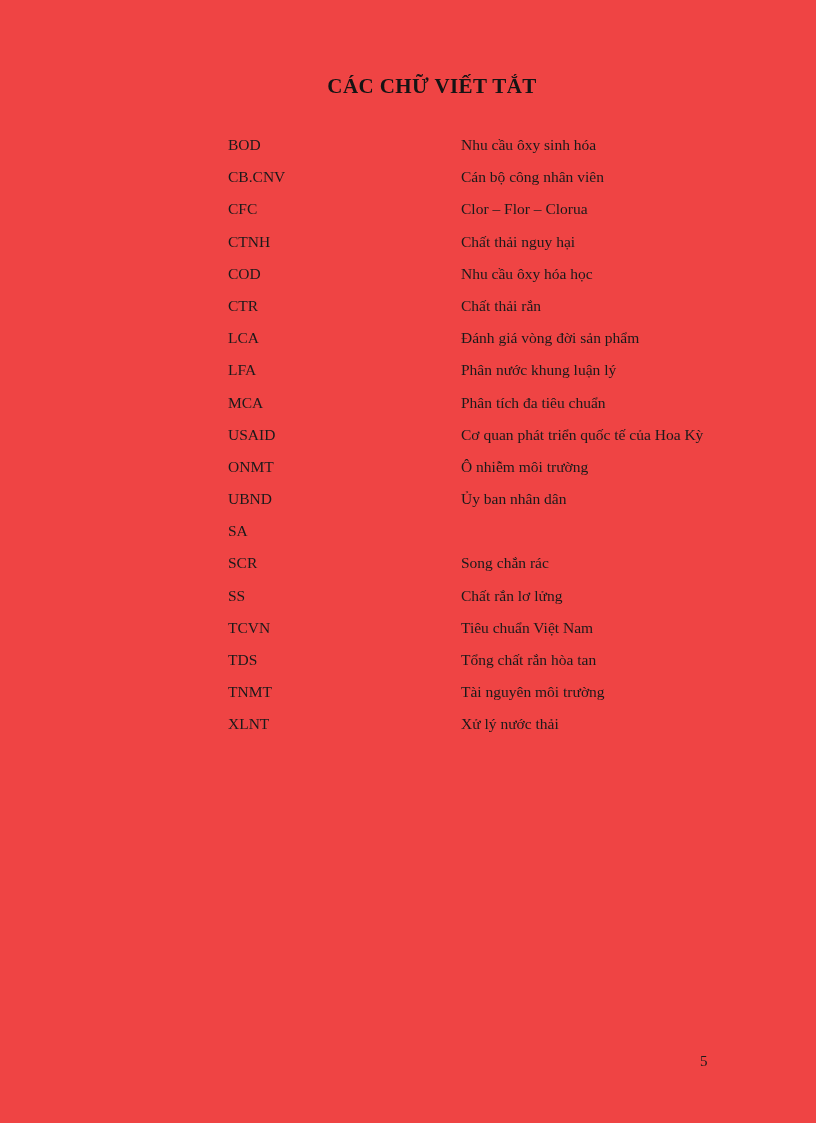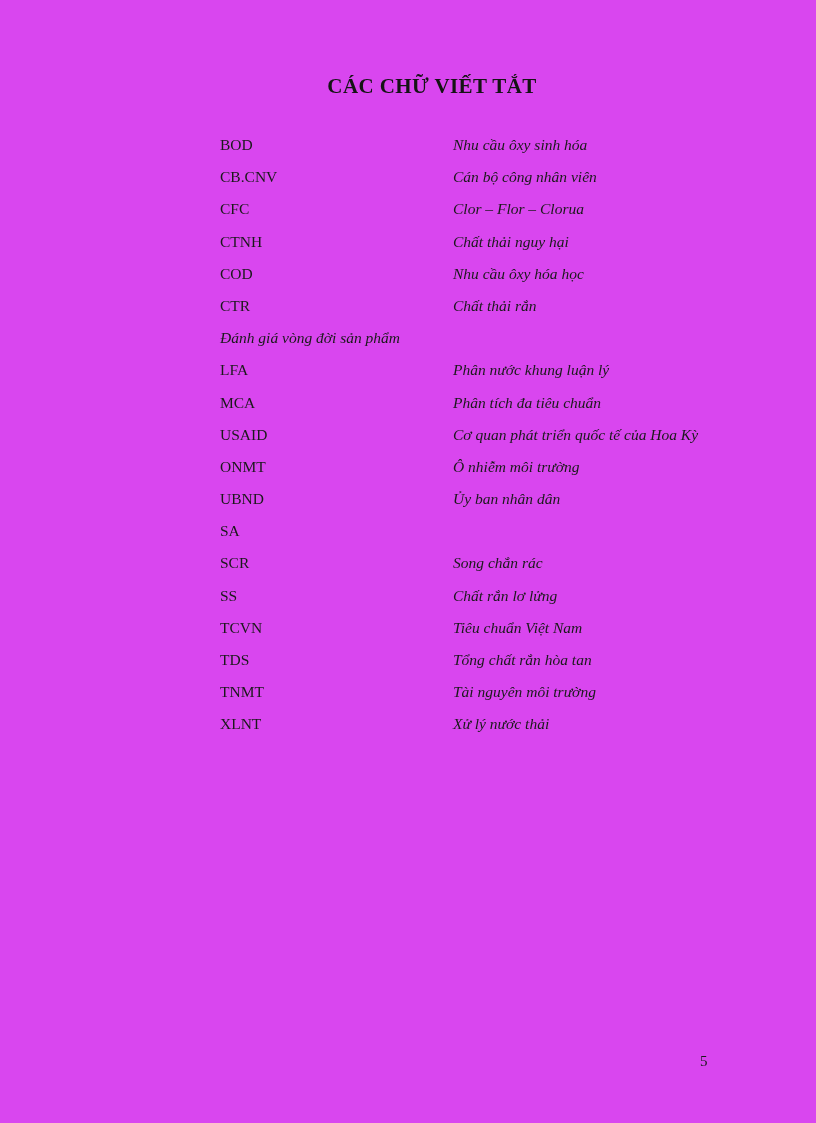--- a/index.html
+++ b/index.html
@@ -8,21 +8,21 @@
     background: #ffffff;
   }
   body {
     font-family: "Liberation Serif", "DejaVu Serif", serif;
     color: #1a1a1a;
   }
   .page {
     position: relative;
     width: 816px;
     height: 1123px;
-    background: #d946ef;
+    background: #ef4444;
     overflow: hidden;
     box-sizing: border-box;
   }
   .doc-title {
     position: absolute;
     top: 74px;
     left: 0;
     width: 864px;
     text-align: center;
     font-size: 21px;
@@ -35,33 +35,33 @@
     position: absolute;
     top: 129px;
     left: 220px;
     width: 520px;
   }
   .abbrev-row {
     display: flex;
     align-items: center;
     height: 32.2px;
     line-height: 32.2px;
+    margin-left: 8px;
   }
   .abbrev-term {
     flex: 0 0 233px;
     font-size: 15.5px;
     color: #1a1a1a;
     white-space: nowrap;
   }
   .abbrev-def {
     flex: 1 1 auto;
     font-size: 15.5px;
     color: #1a1a1a;
     white-space: nowrap;
-    font-style: italic;
   }
   .page-number {
     position: absolute;
     left: 700px;
     top: 1053px;
     font-size: 15px;
     color: #1a1a1a;
   }
 </style>
 </head>
@@ -90,20 +90,21 @@
     </div>
     <div class="abbrev-row">
       <span class="abbrev-term">COD</span>
       <span class="abbrev-def">Nhu cầu ôxy hóa học</span>
     </div>
     <div class="abbrev-row">
       <span class="abbrev-term">CTR</span>
       <span class="abbrev-def">Chất thải rắn</span>
     </div>
     <div class="abbrev-row">
+      <span class="abbrev-term">LCA</span>
       <span class="abbrev-def">Đánh giá vòng đời sản phẩm</span>
     </div>
     <div class="abbrev-row">
       <span class="abbrev-term">LFA</span>
       <span class="abbrev-def">Phân nước khung luận lý</span>
     </div>
     <div class="abbrev-row">
       <span class="abbrev-term">MCA</span>
       <span class="abbrev-def">Phân tích đa tiêu chuẩn</span>
     </div>

